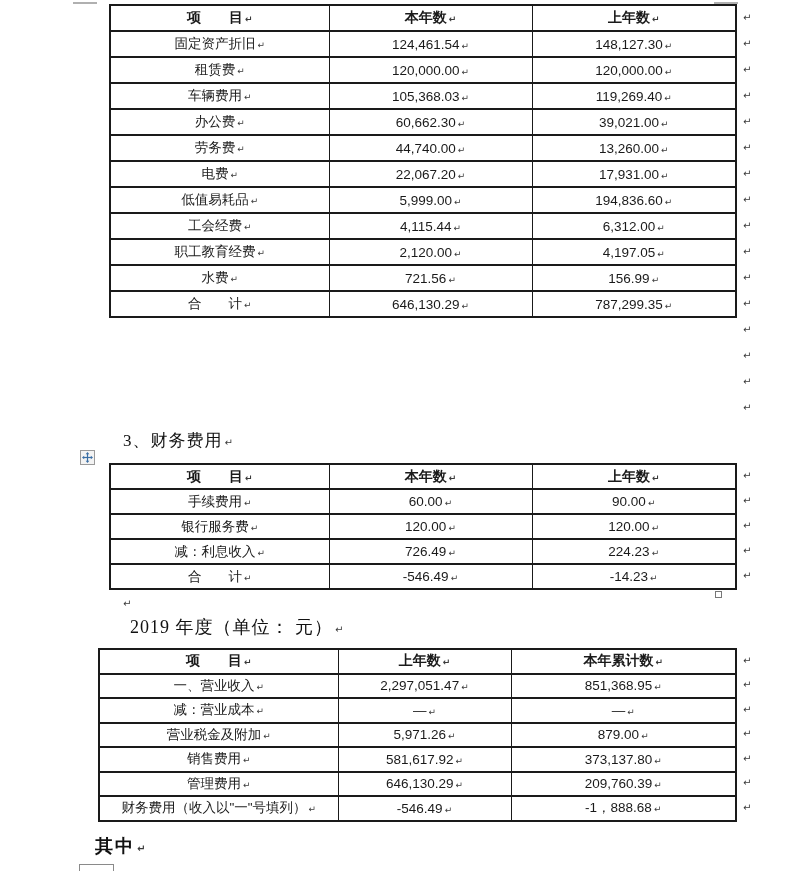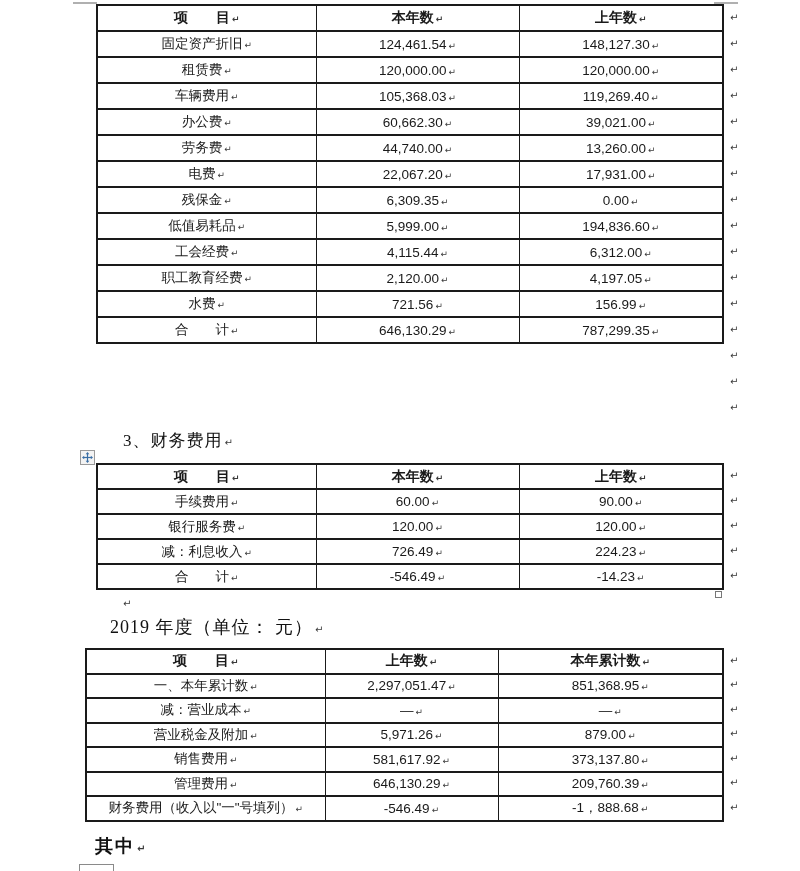--- a/index.html
+++ b/index.html
@@ -7,21 +7,21 @@
     width:800px;height:871px;position:relative;overflow:hidden;
     background:#ffffff;color:#1a1a1a;
     font-family:"Liberation Sans", sans-serif;
   }
   .abs{position:absolute;}
 
   
   .corner-mark{height:2px;background:#b0b0b0;}
 
   
-  .tblwrap{position:absolute;}
+  .tblwrap{position:absolute;margin-left:13px;}
   table{border-collapse:collapse;table-layout:fixed;border:2px solid #1a1a1a;}
   th,td{
     border:1px solid #1a1a1a;border-top-width:2px;border-bottom-width:2px;
     text-align:center;vertical-align:middle;padding:0 2px;
     font-size:13.5px;font-weight:normal;white-space:nowrap;overflow:hidden;
   }
   th{font-weight:bold;font-size:14px;}
   .t1 tr{height:26px;}
   .t2 tr{height:25px;}
   .t3 tr{height:24.5px;}
@@ -30,21 +30,21 @@
 
   
   .rowmarks{position:absolute;top:0;left:100%;padding-left:6px;display:flex;flex-direction:column;}
   .rowmarks .rm{display:flex;align-items:center;font-size:10px;color:#3a3a3a;font-family:"DejaVu Sans",sans-serif;}
   .t1w .rm{height:26px;} .t2w .rm{height:25px;} .t3w .rm{height:24.5px;}
 
   
   .h{font-family:"Liberation Serif", serif;color:#111;}
   .h .eoc{font-size:10px;}
   #heading-finance{left:123px;top:429px;font-size:17px;letter-spacing:1px;}
-  #heading-2019{left:110px;top:615px;font-size:18px;letter-spacing:1px;}
+  #heading-2019{left:130px;top:615px;font-size:18px;letter-spacing:1px;}
   #among-which{left:95px;top:834px;font-size:18px;font-weight:bold;letter-spacing:2px;}
   #lone-pilcrow{left:123px;top:598px;font-size:10px;color:#3a3a3a;font-family:"DejaVu Sans",sans-serif;}
 
   
   #move-handle{
     left:80px;top:450px;width:15px;height:15px;box-sizing:border-box;
     border:1px solid #9a9a9a;background:#f3f3f3;
     display:flex;align-items:center;justify-content:center;
   }
   
@@ -101,25 +101,20 @@
         </tr>
         <tr>
           <td><span class="ct">劳务费</span><span class="eoc">↵</span></td>
           <td><span class="ct">44,740.00</span><span class="eoc">↵</span></td>
           <td><span class="ct">13,260.00</span><span class="eoc">↵</span></td>
         </tr>
         <tr>
           <td><span class="ct">电费</span><span class="eoc">↵</span></td>
           <td><span class="ct">22,067.20</span><span class="eoc">↵</span></td>
           <td><span class="ct">17,931.00</span><span class="eoc">↵</span></td>
-        </tr>
-        <tr>
-          <td><span class="ct">残保金</span><span class="eoc">↵</span></td>
-          <td><span class="ct">6,309.35</span><span class="eoc">↵</span></td>
-          <td><span class="ct">0.00</span><span class="eoc">↵</span></td>
         </tr>
         <tr>
           <td><span class="ct">低值易耗品</span><span class="eoc">↵</span></td>
           <td><span class="ct">5,999.00</span><span class="eoc">↵</span></td>
           <td><span class="ct">194,836.60</span><span class="eoc">↵</span></td>
         </tr>
         <tr>
           <td><span class="ct">工会经费</span><span class="eoc">↵</span></td>
           <td><span class="ct">4,115.44</span><span class="eoc">↵</span></td>
           <td><span class="ct">6,312.00</span><span class="eoc">↵</span></td>
@@ -241,21 +236,21 @@
       </colgroup>
   <thead>
         <tr>
           <th><span class="ct">项　　目</span><span class="eoc">↵</span></th>
           <th><span class="ct">上年数</span><span class="eoc">↵</span></th>
           <th><span class="ct">本年累计数</span><span class="eoc">↵</span></th>
         </tr>
       </thead>
       <tbody>
         <tr>
-          <td><span class="ct">一、本年累计数</span><span class="eoc">↵</span></td>
+          <td><span class="ct">一、营业收入</span><span class="eoc">↵</span></td>
           <td><span class="ct">2,297,051.47</span><span class="eoc">↵</span></td>
           <td><span class="ct">851,368.95</span><span class="eoc">↵</span></td>
         </tr>
         <tr>
           <td><span class="ct">减：营业成本</span><span class="eoc">↵</span></td>
           <td><span class="ct">—</span><span class="eoc">↵</span></td>
           <td><span class="ct">—</span><span class="eoc">↵</span></td>
         </tr>
         <tr>
           <td><span class="ct">营业税金及附加</span><span class="eoc">↵</span></td>

